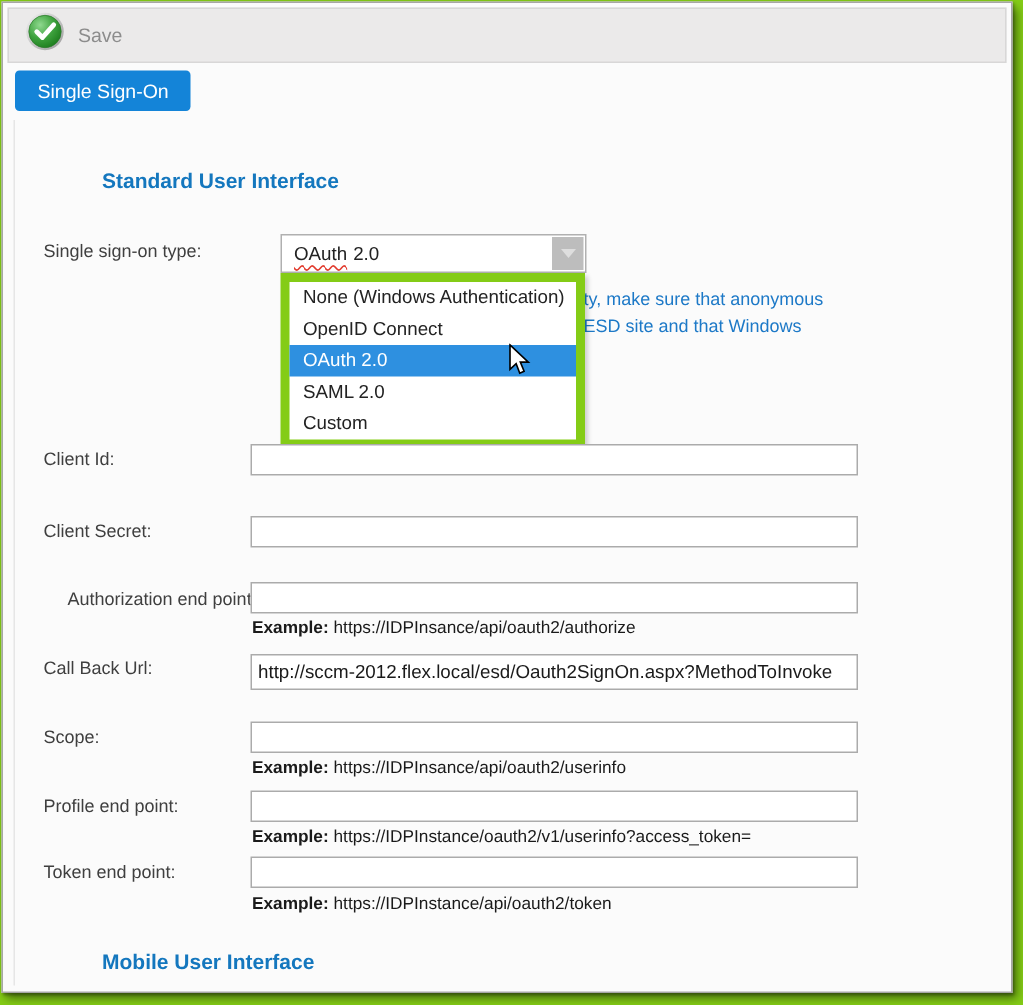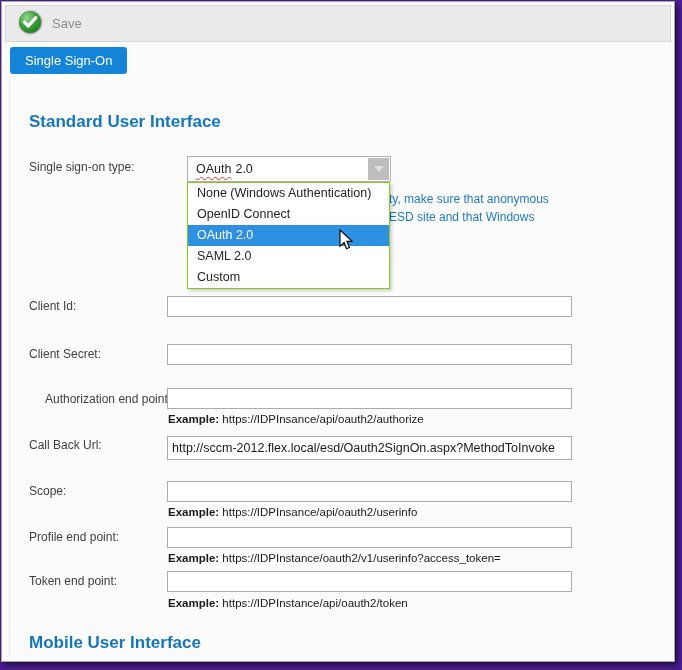--- a/index.html
+++ b/index.html
@@ -1,17 +1,17 @@
 <!DOCTYPE html>
 <html><head>
 <meta charset="utf-8">
 <style>
   * { margin:0; padding:0; box-sizing:border-box; }
   body { background:#ffffff; font-family:"Liberation Sans", sans-serif; }
-  .page { position:relative; width:682px; height:670px; background:#4c1d95; overflow:hidden; }
+  .page { position:relative; width:682px; height:670px; background:#84cc16; overflow:hidden; }
 
   .window {
     position:absolute; left:1px; top:1px; width:674px; height:661px;
     background:#fbfbfb; border:1px solid #a6a6a6;
     box-shadow: 3px 4px 6px rgba(0,0,0,.45), 1px 1px 2px rgba(0,0,0,.35);
   }
 
   .toolbar {
     position:absolute; left:3px; top:3px; width:666px; height:37px;
     background:#ebeaea; border:1px solid #d8d7d7;
@@ -24,42 +24,42 @@
     position:absolute; left:8px; top:45px; height:27px;
     background:#1484d8; color:#ffffff; font-size:13px;
     line-height:27px; padding:0 15px; border-radius:3px;
   }
 
   .panel {
     position:absolute; left:7px; top:78px; width:661px; height:577px;
     border-left:1px solid #e6e6e6; background:transparent;
   }
 
-  .h1 { position:absolute; color:#1477be; font-weight:bold; font-size:17px; }
+  .h1 { position:absolute; color:#1477be; font-weight:bold; font-size:14px;margin-left:39px; }
   .h2 { position:absolute; color:#1477be; font-weight:bold; font-size:15px; }
   .lbl { position:absolute; color:#3f3f3f; font-size:12px; }
 
   .combo {
     position:absolute; left:185px; top:154px; width:204px; height:26px;
     background:#ffffff; border:1px solid #b0b0b0;
   }
   .combo-text { position:absolute; left:8px; top:5px; font-size:12.5px; color:#222; white-space:nowrap; }
   .misspell { text-decoration: underline wavy #e23b2e 1px; text-underline-offset:3px; }
   .combo-rest { margin-left:4px; }
   .combo-btn {
     position:absolute; right:1px; top:1px; bottom:1px; width:21px;
     background:#bdbdbd; display:flex; align-items:center; justify-content:center;
   }
   .combo-arrow { width:0; height:0; border-left:5px solid transparent; border-right:5px solid transparent; border-top:6px solid #dedede; }
 
   .help { position:absolute; color:#1d79c7; font-size:12px; white-space:nowrap; }
 
   .list {
     position:absolute; left:185px; top:180px; width:203px;
-    background:#ffffff; border:1px solid #84cc16;
+    background:#ffffff; border:6px solid #84cc16;
     box-shadow: 2px 2px 3px rgba(0,0,0,.18);
   }
   .opt { height:21px; line-height:21px; padding-left:9px; font-size:12.5px; color:#232323; white-space:nowrap; }
   .opt.sel { background:#2e90e0; color:#ffffff; }
 
   .txt {
     position:absolute; left:165px; width:405px; height:21px;
     background:#ffffff; border:1px solid #ababab;
     font-family:"Liberation Sans", sans-serif; font-size:12px; color:#1a1a1a;
     padding:0 4px; outline:none;

